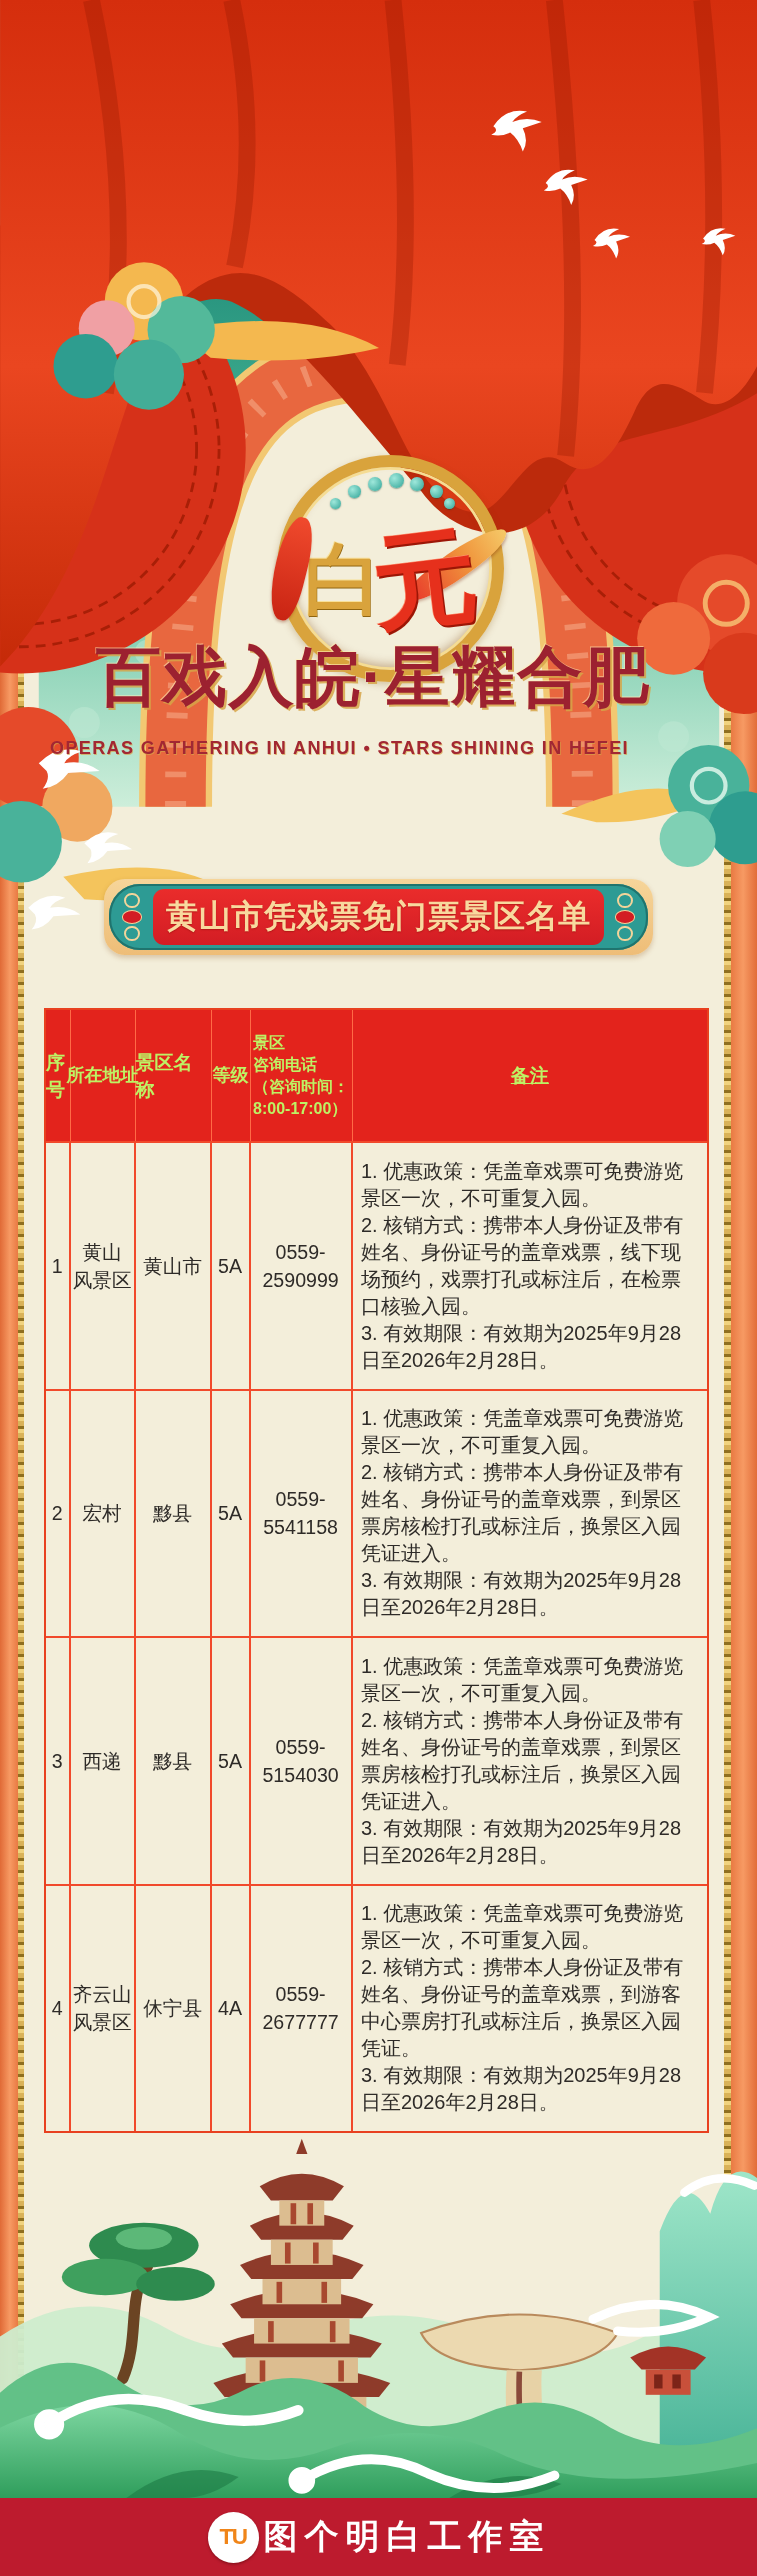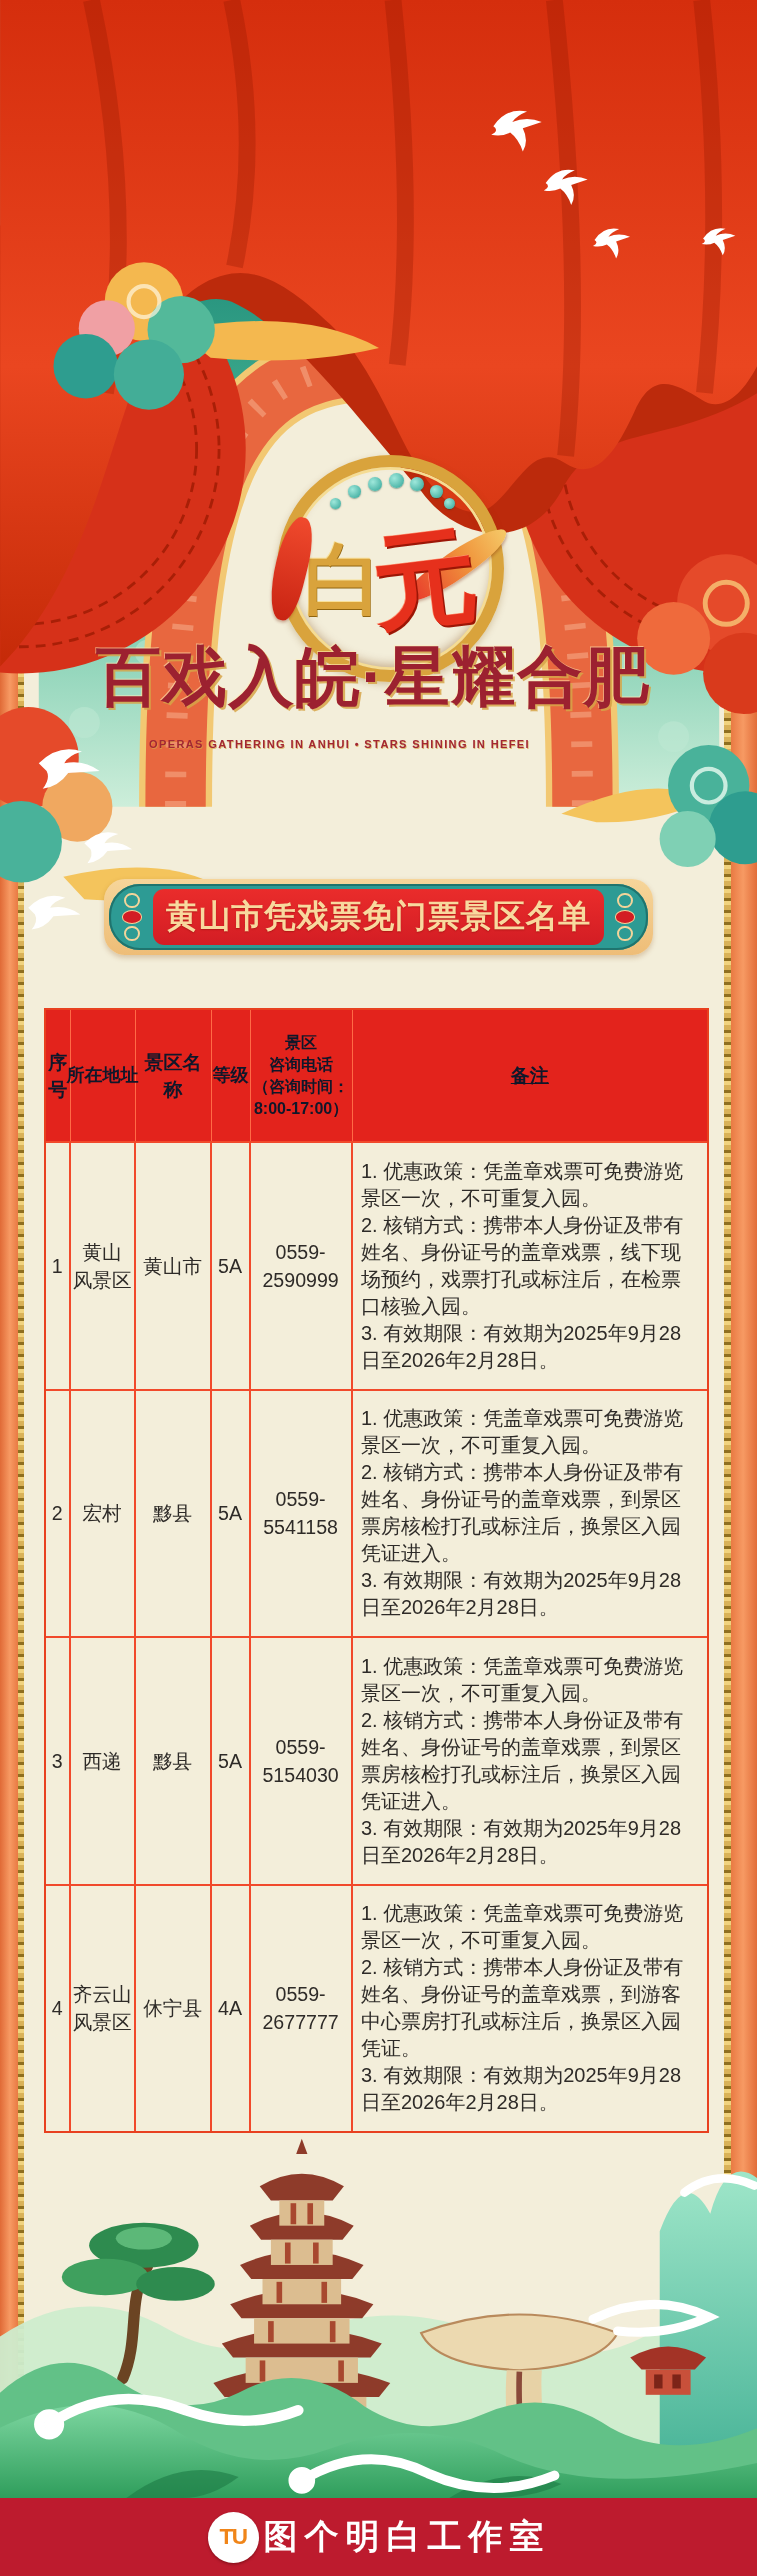--- a/index.html
+++ b/index.html
@@ -35,43 +35,43 @@
   .crown-dot:nth-child(3){left:38px;top:4.2px;width:14px;height:14px;}
   .crown-dot:nth-child(4){left:59px;top:0;width:15.4px;height:15.4px;}
   .crown-dot:nth-child(5){left:80px;top:4.2px;width:14px;height:14px;}
   .crown-dot:nth-child(6){left:100px;top:12.6px;width:12.6px;height:12.6px;}
   .crown-dot:nth-child(7){left:114px;top:25px;width:11.2px;height:11.2px;}
 
   .title{position:absolute;left:0;top:633px;width:746px;z-index:3;text-align:center;
          font-size:65px;font-weight:bold;color:#9c2130;letter-spacing:1.4px;
          text-shadow:2.1px 2.1px 0 rgba(214,164,72,.85),-0.7px -0.7px 0 rgba(255,236,180,.6);}
   .subtitle{position:absolute;left:0;top:738px;width:679px;z-index:3;text-align:center;
-         font-size:11px;font-weight:bold;color:#a22733;letter-spacing:1.4px;
+         font-size:18px;font-weight:bold;color:#a22733;letter-spacing:1.4px;
          text-shadow:0.7px 1.4px 0 rgba(214,164,72,.7);}
 
   
   .banner{position:absolute;left:104px;top:879px;width:549px;height:76px;z-index:3;
           background:linear-gradient(180deg,#f6d59a,#eebd77);border-radius:21px;padding:4.9px;box-sizing:border-box;
           box-shadow:0 2.8px 5.6px rgba(140,80,20,.25);}
   .banner-mid{position:relative;width:100%;height:100%;background:#2d9b94;border-radius:31px;
           box-shadow:inset 0 0 0 2.1px #1f746e;}
   .banner-core{position:absolute;left:44px;right:44px;top:4.9px;bottom:4.9px;background:linear-gradient(180deg,#ea2c2b,#d31d24);
           border-radius:11.2px;display:flex;align-items:center;justify-content:center;}
   .banner-text{font-size:32px;font-weight:bold;color:#f8d99e;letter-spacing:0.7px;text-shadow:0 1.4px 1.4px rgba(120,10,0,.4);}
   .cap{position:absolute;top:4.9px;bottom:4.9px;width:35px;display:flex;flex-direction:column;align-items:center;justify-content:space-between;padding:4.2px 0;box-sizing:border-box;}
   .cap.left{left:5.6px;} .cap.right{right:5.6px;}
   .cap .ring{width:11.2px;height:11.2px;border:2.8px solid #f3d49a;border-radius:50%;}
   .cap .lens{width:18px;height:11.2px;background:#d31d24;border:1.4px solid #f3d49a;border-radius:50%;}
 
   
   .tbl{position:absolute;left:44px;top:1008px;width:665px;height:1125px;z-index:3;box-sizing:border-box;
        border:2.8px solid #e8401f;background:#f3eeda;display:flex;flex-direction:column;}
   .t-head{height:131px;background:#e3231c;display:grid;grid-template-columns:24.6px 65px 76px 39px 102px 1fr;}
-  .th{border-right:1.4px solid #ff6a45;color:#0f172a;display:flex;align-items:center;justify-content:center;
-      text-align:center;font-size:19px;font-weight:bold;white-space:pre-line;line-height:27px;}
+  .th{border-right:1.4px solid #ff6a45;color:#bef264;display:flex;align-items:center;justify-content:center;
+      text-align:left;font-size:19px;font-weight:bold;white-space:pre-line;line-height:27px;}
   .th:last-child{border-right:none;text-decoration:underline;}
   .th.phone{font-size:16px;line-height:22px;}
   .th.nowrap{white-space:nowrap;font-size:18px;}
   .t-row{display:grid;grid-template-columns:24.6px 65px 76px 39px 102px 1fr;border-top:2.1px solid #f1492b;flex:1;}
   .td{border-right:2.1px solid #f1492b;display:flex;align-items:center;justify-content:center;text-align:center;
       white-space:pre-line;color:#2e2b28;font-size:19.6px;line-height:28px;}
   .td:last-child{border-right:none;}
   .td.remarks{justify-content:flex-start;text-align:left;font-size:20px;line-height:27px;padding:0 8.4px;}
 
   

